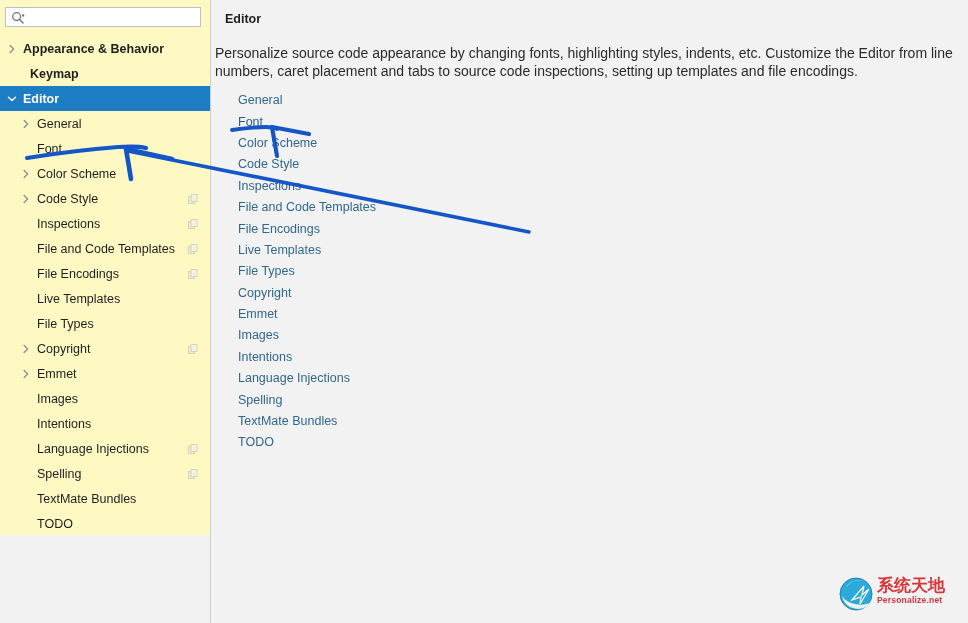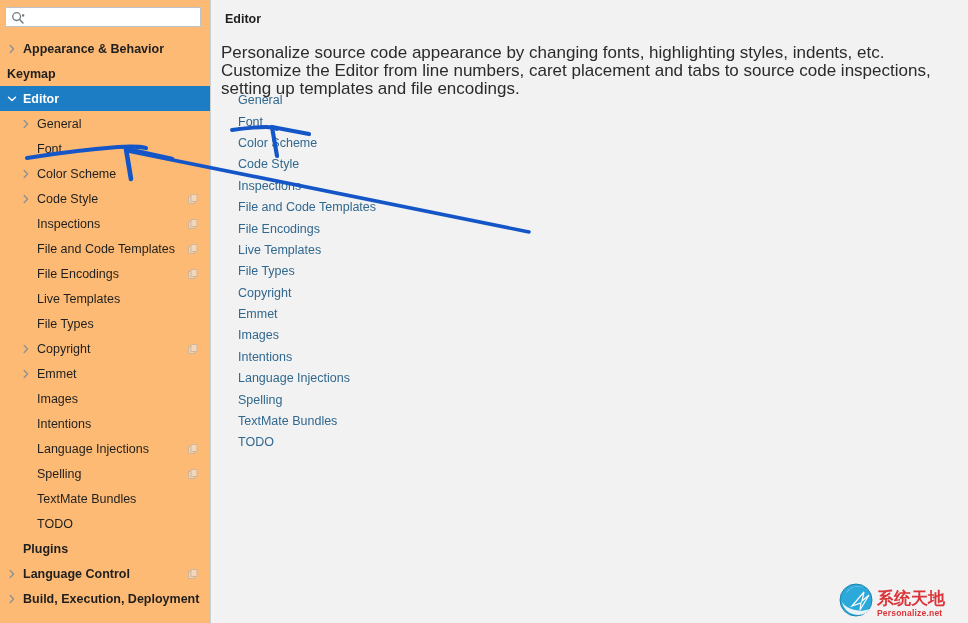--- a/index.html
+++ b/index.html
@@ -20,22 +20,22 @@
     height: 623px;
     background: #f2f2f2;
     overflow: hidden;
   }
 
   
   .sidebar {
     position: absolute;
     left: 0; top: 0;
     width: 210px;
-    height: 623px;
-    background: #fdba74;
+    height: 535px;
+    background: #fef9c3;
     overflow: hidden;
   }
   .sidebar-divider {
     position: absolute;
     left: 210px; top: 0;
     width: 1px; height: 623px;
     background: #c9d1d4;
   }
   .sidebar-divider2 {
     position: absolute;
@@ -124,23 +124,23 @@
   }
   .panel-title {
     position: absolute;
     left: 11px; top: 12px;
     font-size: 12.5px;
     font-weight: bold;
     color: #1f1f1f;
   }
   .panel-desc {
     position: absolute;
-    left: 7px; top: 44px;
+    left: 1px; top: 44px;
     width: 748px;
-    font-size: 17px;
+    font-size: 14px;
     color: #2b2b2b;
     line-height: 18px;
   }
   .link-list {
     position: absolute;
     left: 24px; top: 90px;
   }
   .link-row {
     height: 21.4px;
     display: flex;
@@ -165,21 +165,21 @@
     width: 968px; height: 623px;
     pointer-events: none;
   }
 
   
   .watermark {
     position: absolute;
     left: 838px; top: 576px;
     width: 124px; height: 42px;
     display: flex;
-    align-items: flex-end;
+    align-items: flex-start;
     opacity: .92;
   }
   .wm-globe {
     width: 36px; height: 36px;
     flex: 0 0 auto;
   }
   .wm-text {
     margin-left: 3px;
     display: flex;
     flex-direction: column;
@@ -223,21 +223,21 @@
     <div class="tree" id="tree">
         <div class="tree-row bold">
           <span class="twisty" style="left: 5px;">
             <svg width="10" height="10" viewBox="0 0 10 10">
               <path d="M3.2,1.5 L6.6,5 L3.2,8.5" fill="none" stroke="#8b9296" stroke-width="1.4" stroke-linecap="round" stroke-linejoin="round"></path>
             </svg>
           </span>
           <span class="tree-label" style="margin-left: 23px;">Appearance &amp; Behavior</span>
         </div>
         <div class="tree-row bold">
-          <span class="tree-label" style="margin-left: 7px;">Keymap</span>
+          <span class="tree-label" style="margin-left: 30px;">Keymap</span>
         </div>
         <div class="tree-row selected bold">
           <span class="twisty" style="left: 5px;">
             <svg width="10" height="10" viewBox="0 0 10 10">
               <path d="M1.5,3.2 L5,6.6 L8.5,3.2" fill="none" stroke="#ffffff" stroke-width="1.4" stroke-linecap="round" stroke-linejoin="round"></path>
             </svg>
           </span>
           <span class="tree-label" style="margin-left: 23px;">Editor</span>
         </div>
         <div class="tree-row">

